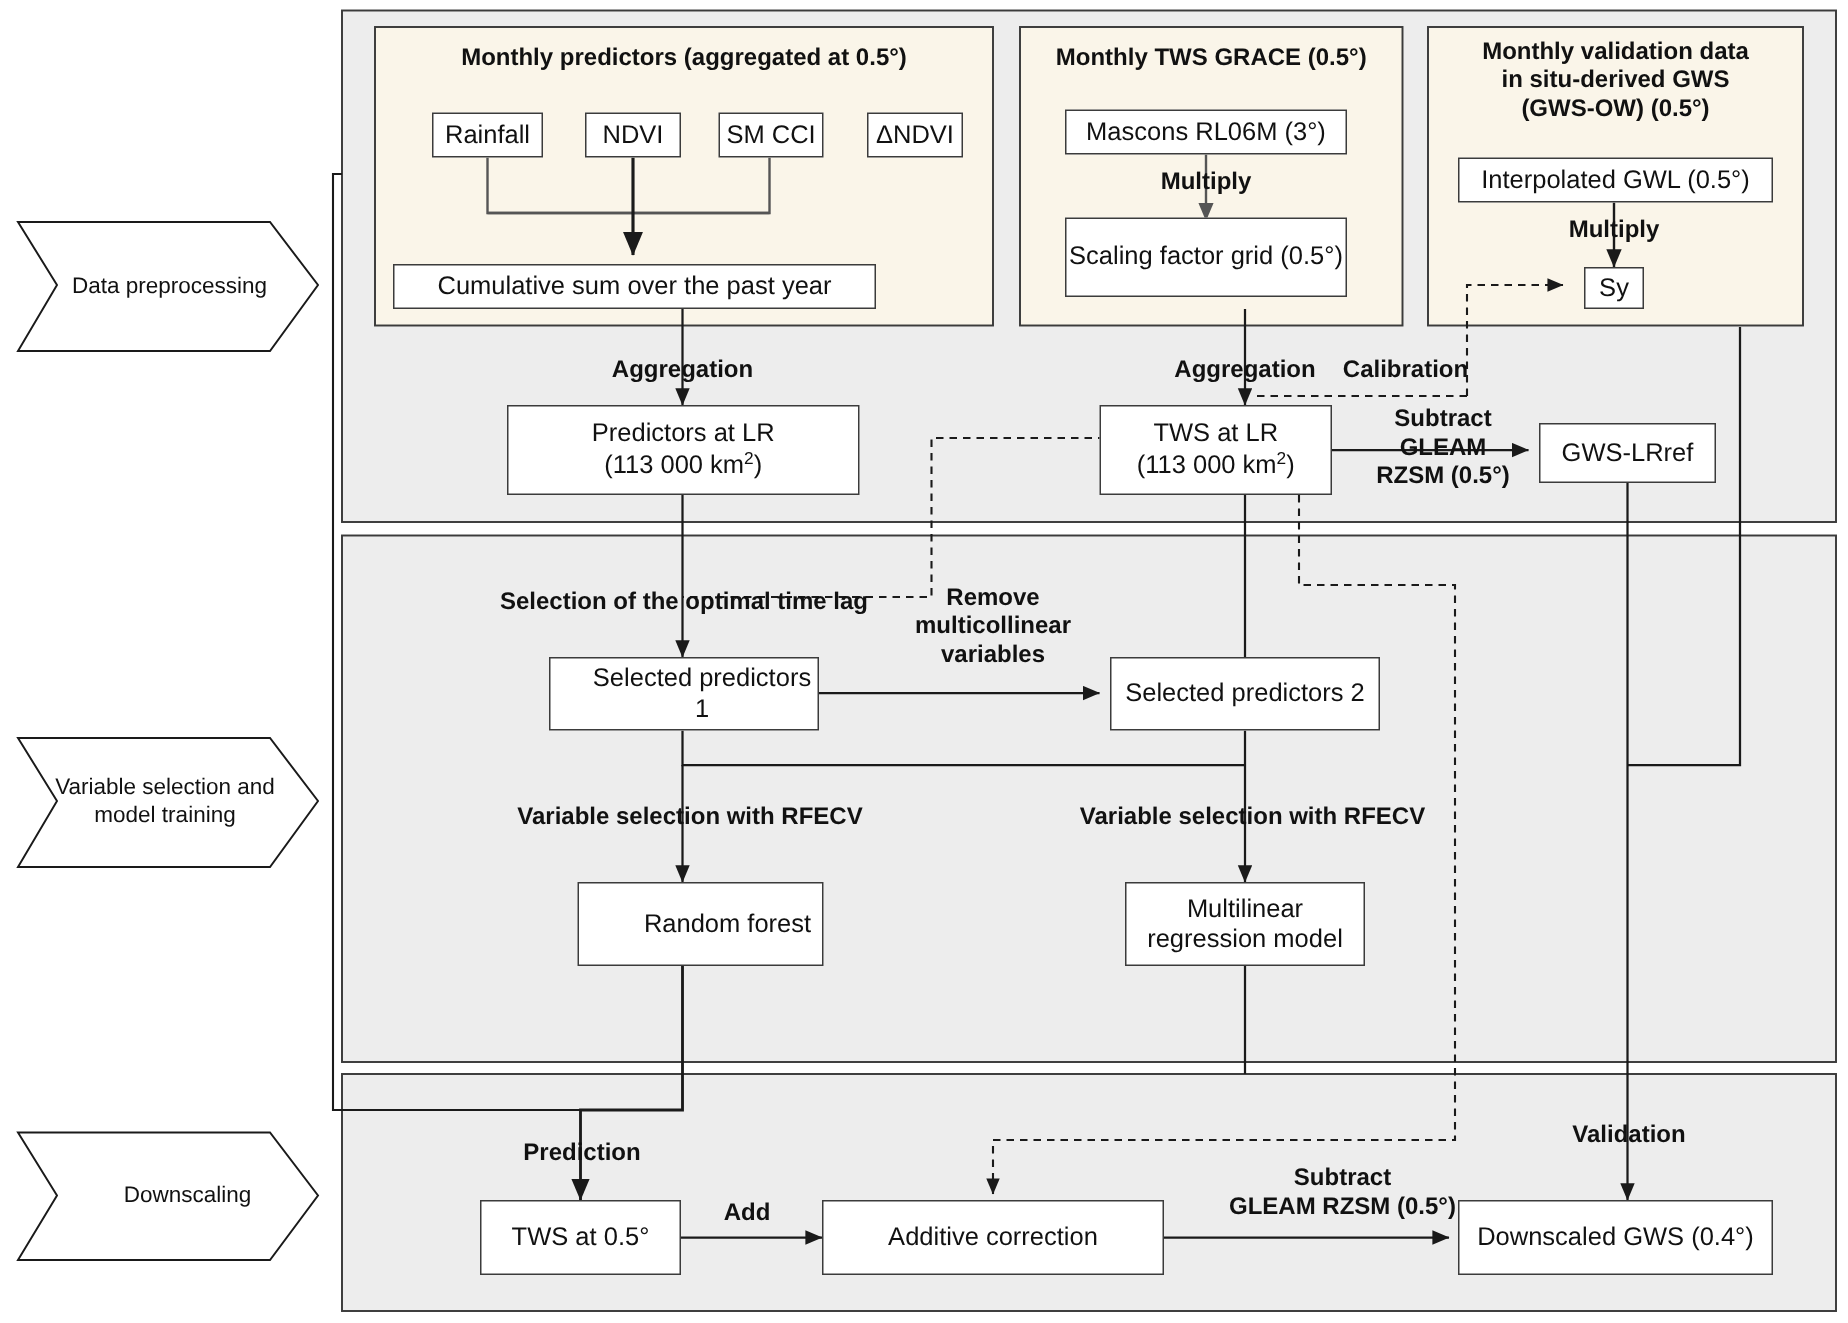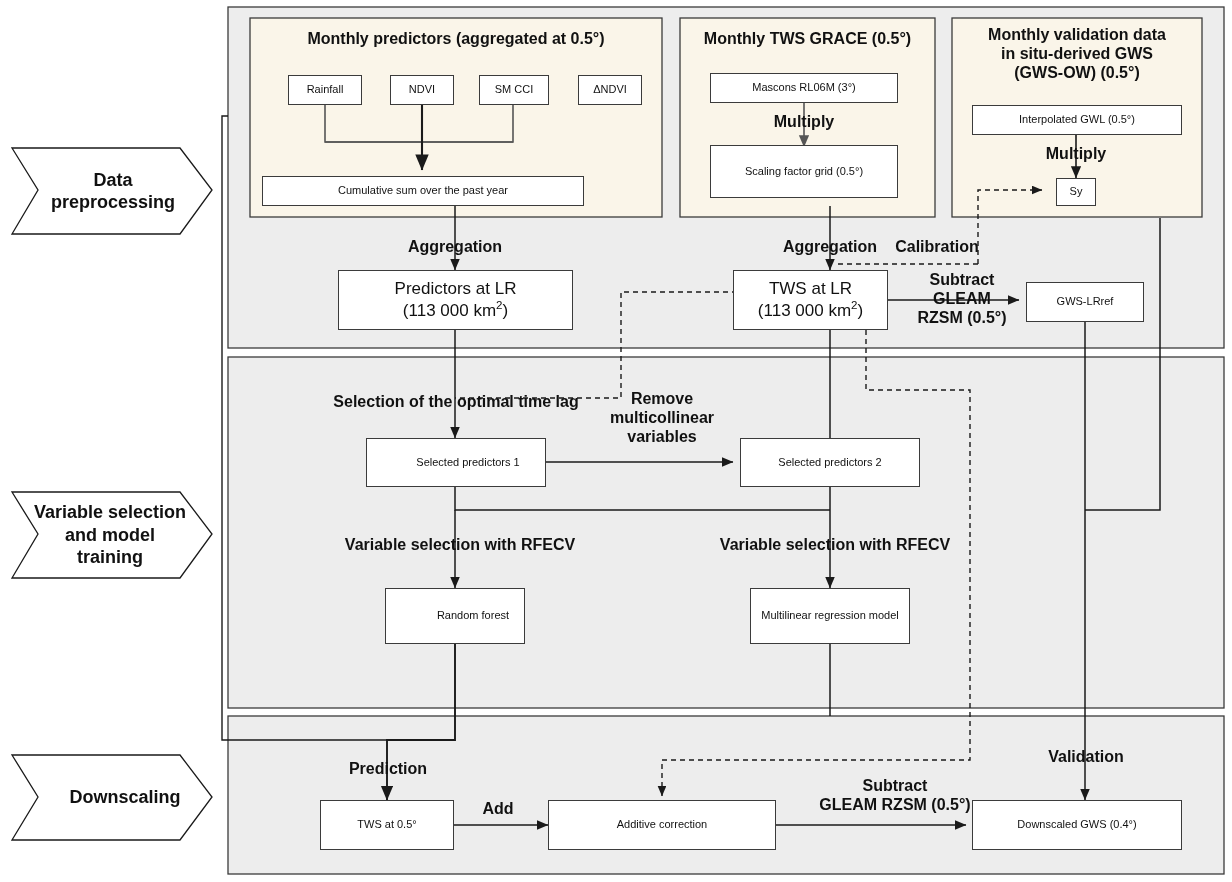--- a/index.html
+++ b/index.html
@@ -5,23 +5,23 @@
   html,body{margin:0;padding:0;background:#ffffff;}
   body{width:1232px;height:882px;font-family:"Liberation Sans",sans-serif;}
   #stage{position:relative;width:1232px;height:882px;overflow:hidden;background:#fff;}
   svg.layer{position:absolute;left:0;top:0;width:1232px;height:882px;}
   .txt{position:absolute;text-align:center;color:#111;line-height:1.18;white-space:pre-line;font-weight:bold;}
   .box{position:absolute;background:#ffffff;border:1.4px solid #3b3b3b;
        display:flex;align-items:center;justify-content:center;text-align:center;
        color:#111;line-height:1.2;box-sizing:border-box;}
   .stage-label{position:absolute;display:flex;align-items:center;justify-content:center;
        text-align:center;color:#111;line-height:1.25;box-sizing:border-box;}
-  .f15{font-size:18px;font-weight:bold;}
+  .f15{font-size:15px;}
   .f16{font-size:16px;}
-  .f17{font-size:11px;}
+  .f17{font-size:17px;}
   sup{font-size:.68em;vertical-align:super;}
 </style>
 </head>
 <body>
 
 <div id="stage">
 
   <svg class="layer" viewBox="0 0 1232 882" xmlns="http://www.w3.org/2000/svg">
     <defs>
       <marker id="ah" markerWidth="9" markerHeight="9" refX="7.4" refY="3.2" orient="auto" markerUnits="strokeWidth">
@@ -127,21 +127,21 @@
     <span>
       <span>(113 000 km</span><sup>2</sup><span>)</span>
     </span>
   </div>
 
   <div class="box f17" style="left:1026px;top:282px;width:118px;height:40px;">GWS-LRref</div>
 
   <div class="box f17" style="left:366px;top:438px;width:180px;height:49px;padding-left:24px;">Selected predictors 1</div>
   <div class="box f17" style="left:740px;top:438px;width:180px;height:49px;">Selected predictors 2</div>
 
-  <div class="box f17" style="left:385px;top:588px;width:140px;height:56px;padding-left:36px;">Random forest</div>
+  <div class="box f17" style="left:385px;top:588px;width:164px;height:56px;padding-left:36px;">Random forest</div>
   <div class="box f17" style="left:750px;top:588px;width:160px;height:56px;">Multilinear
 regression model</div>
 
   <div class="box f17" style="left:320px;top:800px;width:134px;height:50px;">TWS at 0.5°</div>
   <div class="box f17" style="left:548px;top:800px;width:228px;height:50px;">Additive correction</div>
   <div class="box f17" style="left:972px;top:800px;width:210px;height:50px;">Downscaled GWS (0.4°)</div>
 
   <div class="txt f16" style="left:754px;top:113px;width:100px;">Multiply</div>
   <div class="txt f16" style="left:1026px;top:145px;width:100px;">Multiply</div>
 

